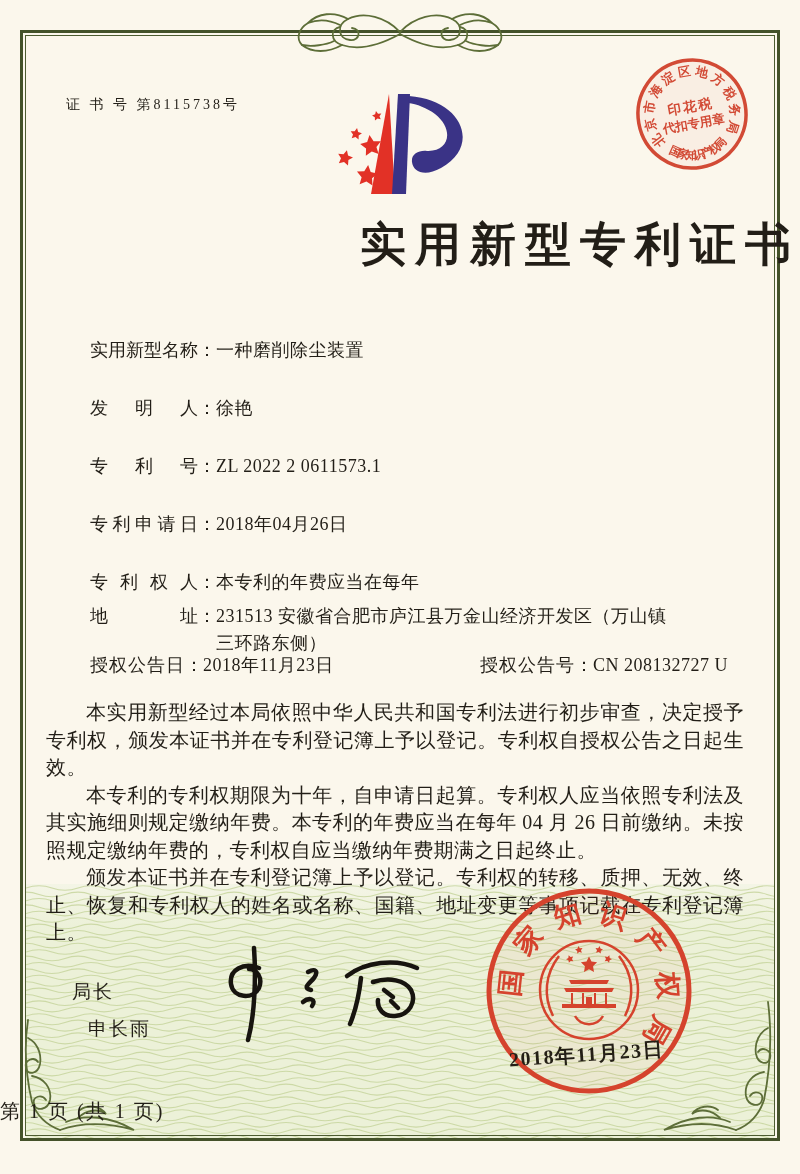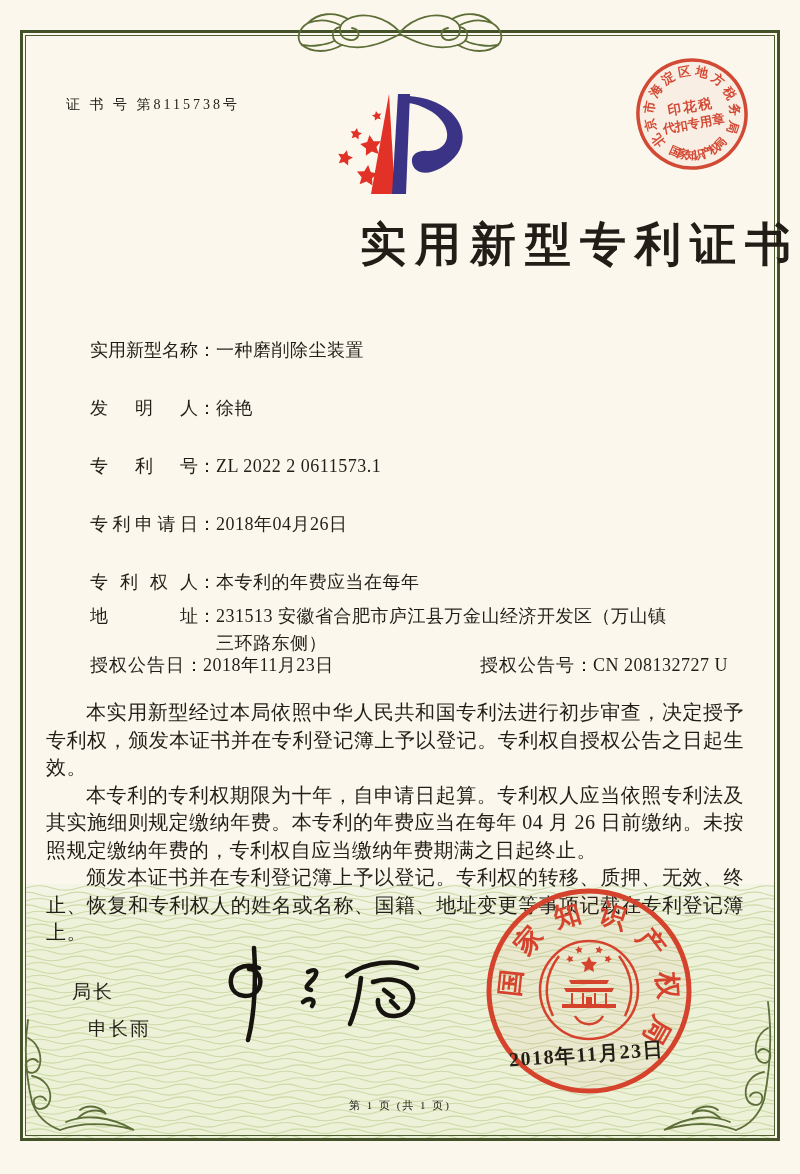--- a/index.html
+++ b/index.html
@@ -40,21 +40,21 @@
     font-size:20px;line-height:27.5px;text-align:justify;letter-spacing:.4px;}
   .body-text p{margin:0;text-indent:2em;}
   
   .office-seal{position:absolute;left:474px;top:878px;}
   .issuer-title{position:absolute;left:72px;top:979px;font-size:19px;letter-spacing:2px;
     font-family:"Liberation Sans","DejaVu Sans",sans-serif;}
   .issuer-name{position:absolute;left:88px;top:1016px;font-size:19px;letter-spacing:2px;
     font-family:"Liberation Sans","DejaVu Sans",sans-serif;}
   .signature{position:absolute;left:205px;top:938px;}
   .signature path{fill:none;stroke:#17140f;stroke-width:4.5;stroke-linecap:round;stroke-linejoin:round;}
-  .footer{position:absolute;left:0;right:0;top:1098px;text-align:center;font-size:11px;letter-spacing:2px;}
+  .footer{position:absolute;left:0;right:0;top:1098px;text-align:left;font-size:20px;letter-spacing:2px;}
   
   .seal-text{font-family:"Liberation Serif","DejaVu Serif",serif;font-weight:bold;}
 </style>
 </head>
 <body>
 
 <div class="page">
 
   <svg class="band" viewBox="0 0 748 254" preserveAspectRatio="none">
       <path d="M0 4.0 q13 -4.6 26 0 t26 0 t26 0 t26 0 t26 0 t26 0 t26 0 t26 0 t26 0 t26 0 t26 0 t26 0 t26 0 t26 0 t26 0 t26 0 t26 0 t26 0 t26 0 t26 0 t26 0 t26 0 t26 0 t26 0 t26 0 t26 0 t26 0 t26 0 t26 0 t26 0 t26 0 t26 0" class="wave"></path>

